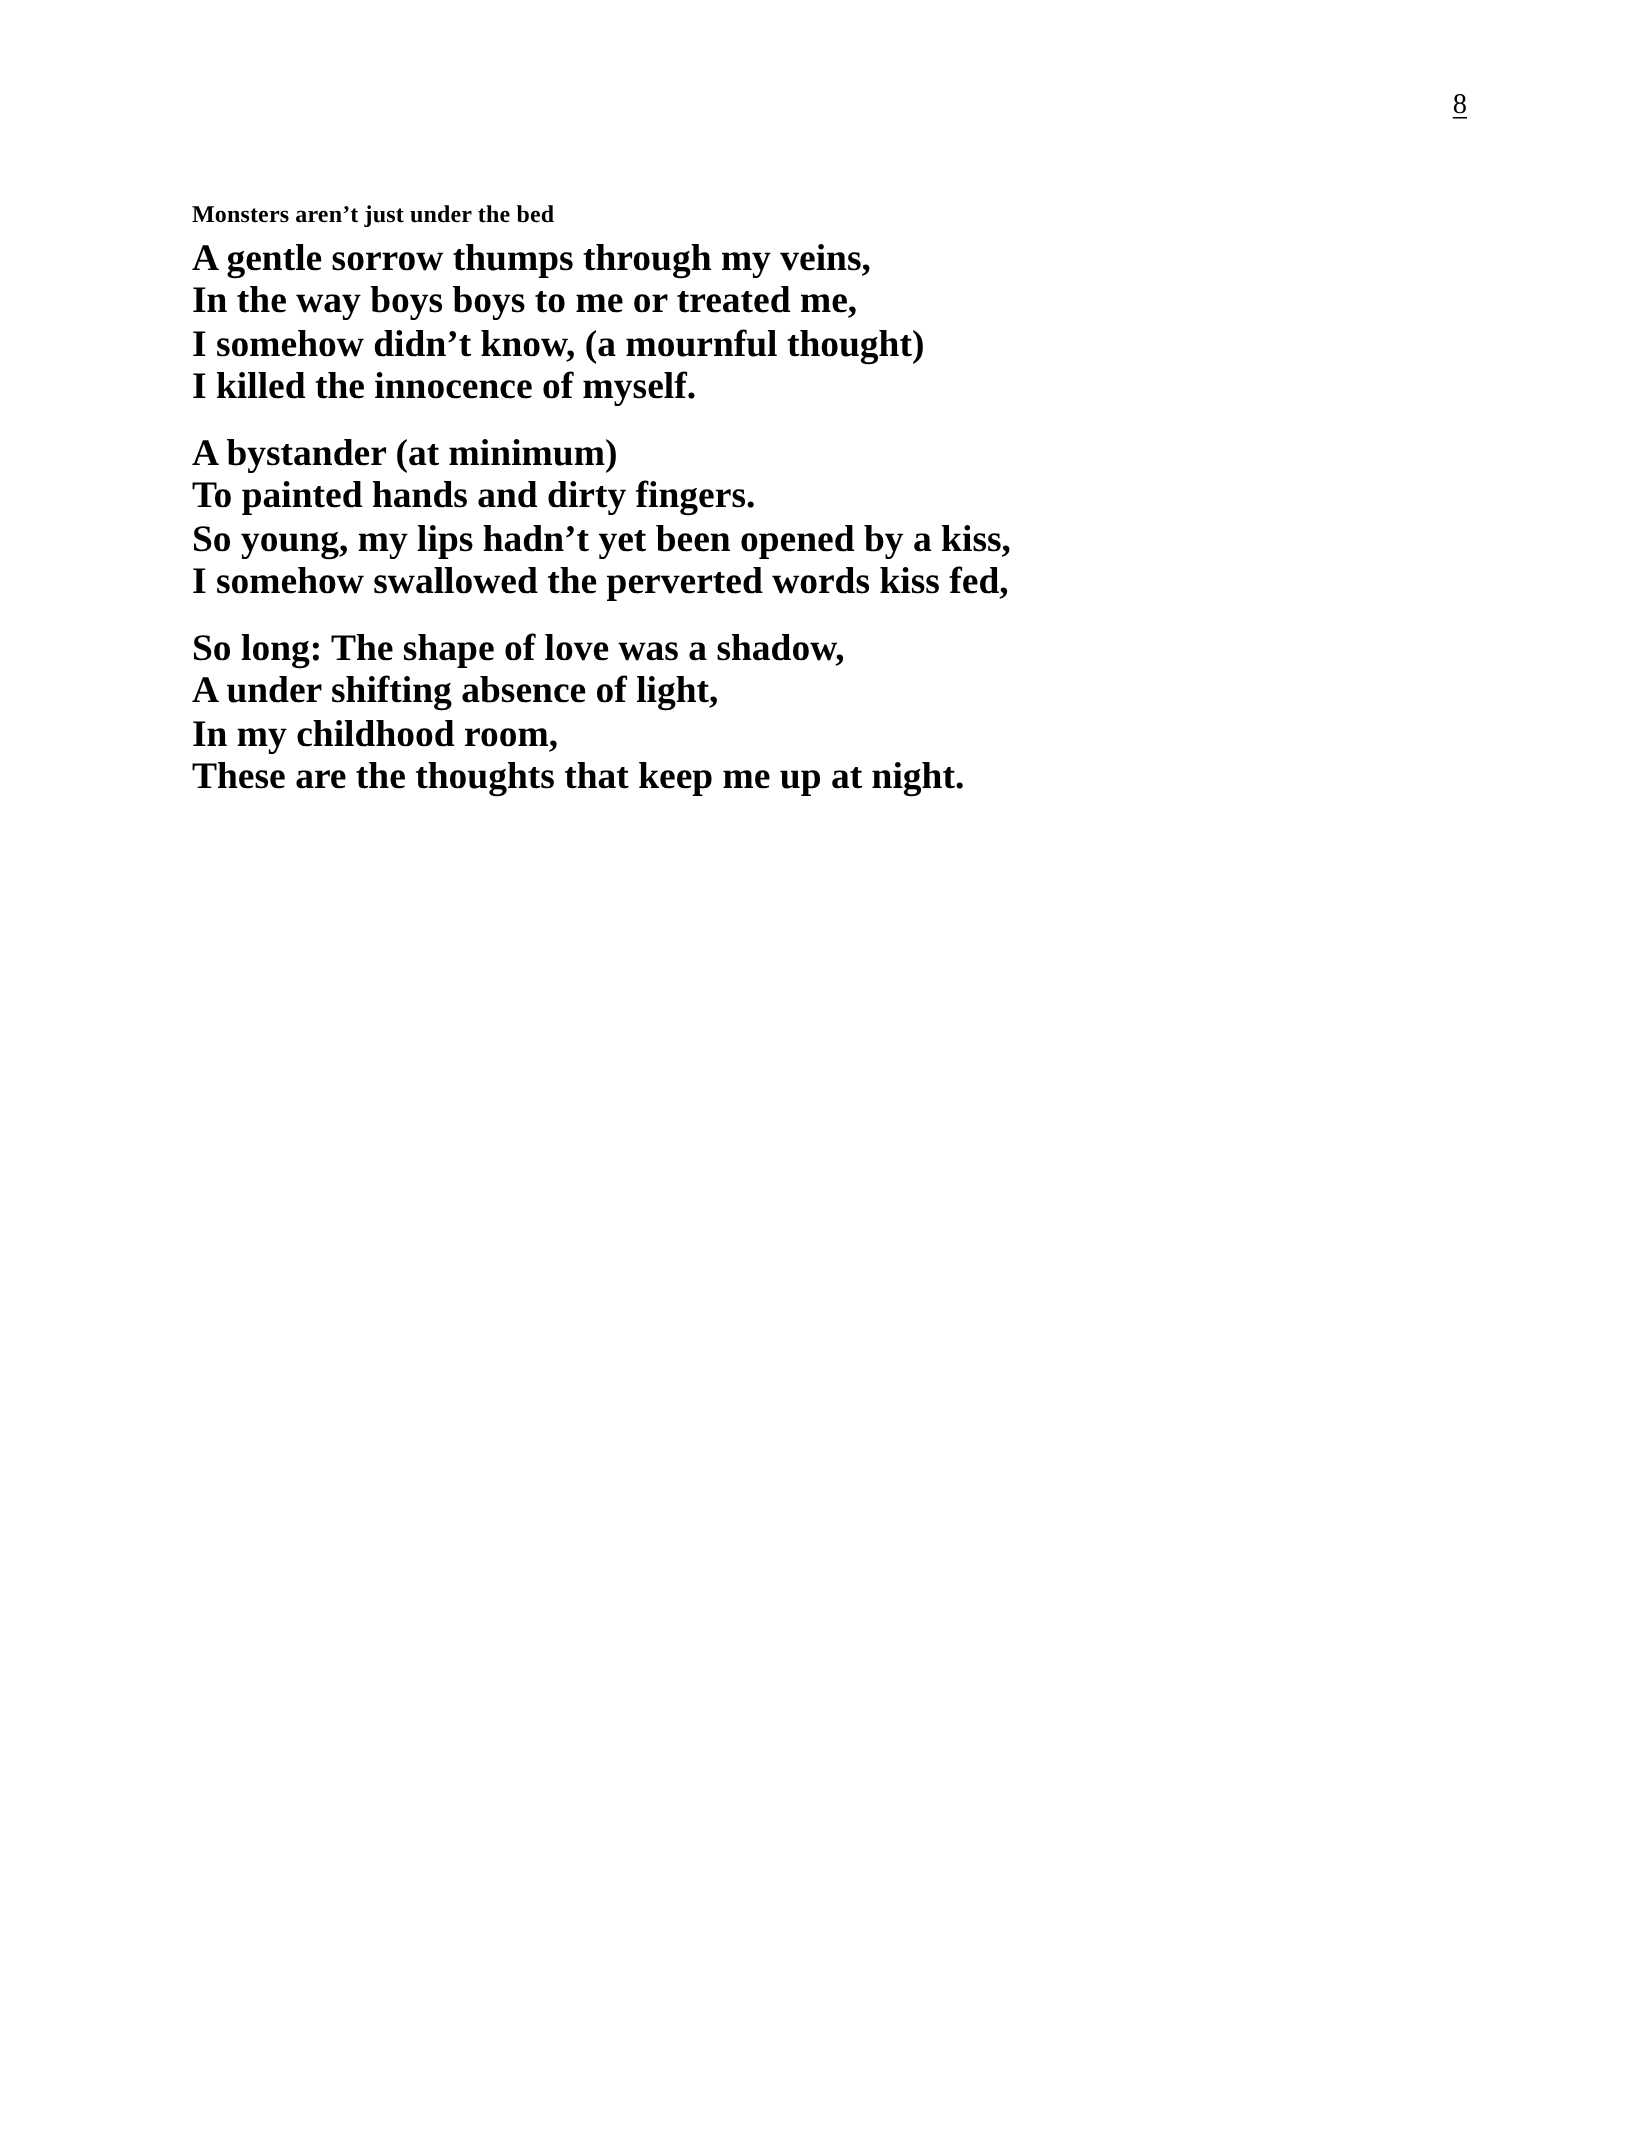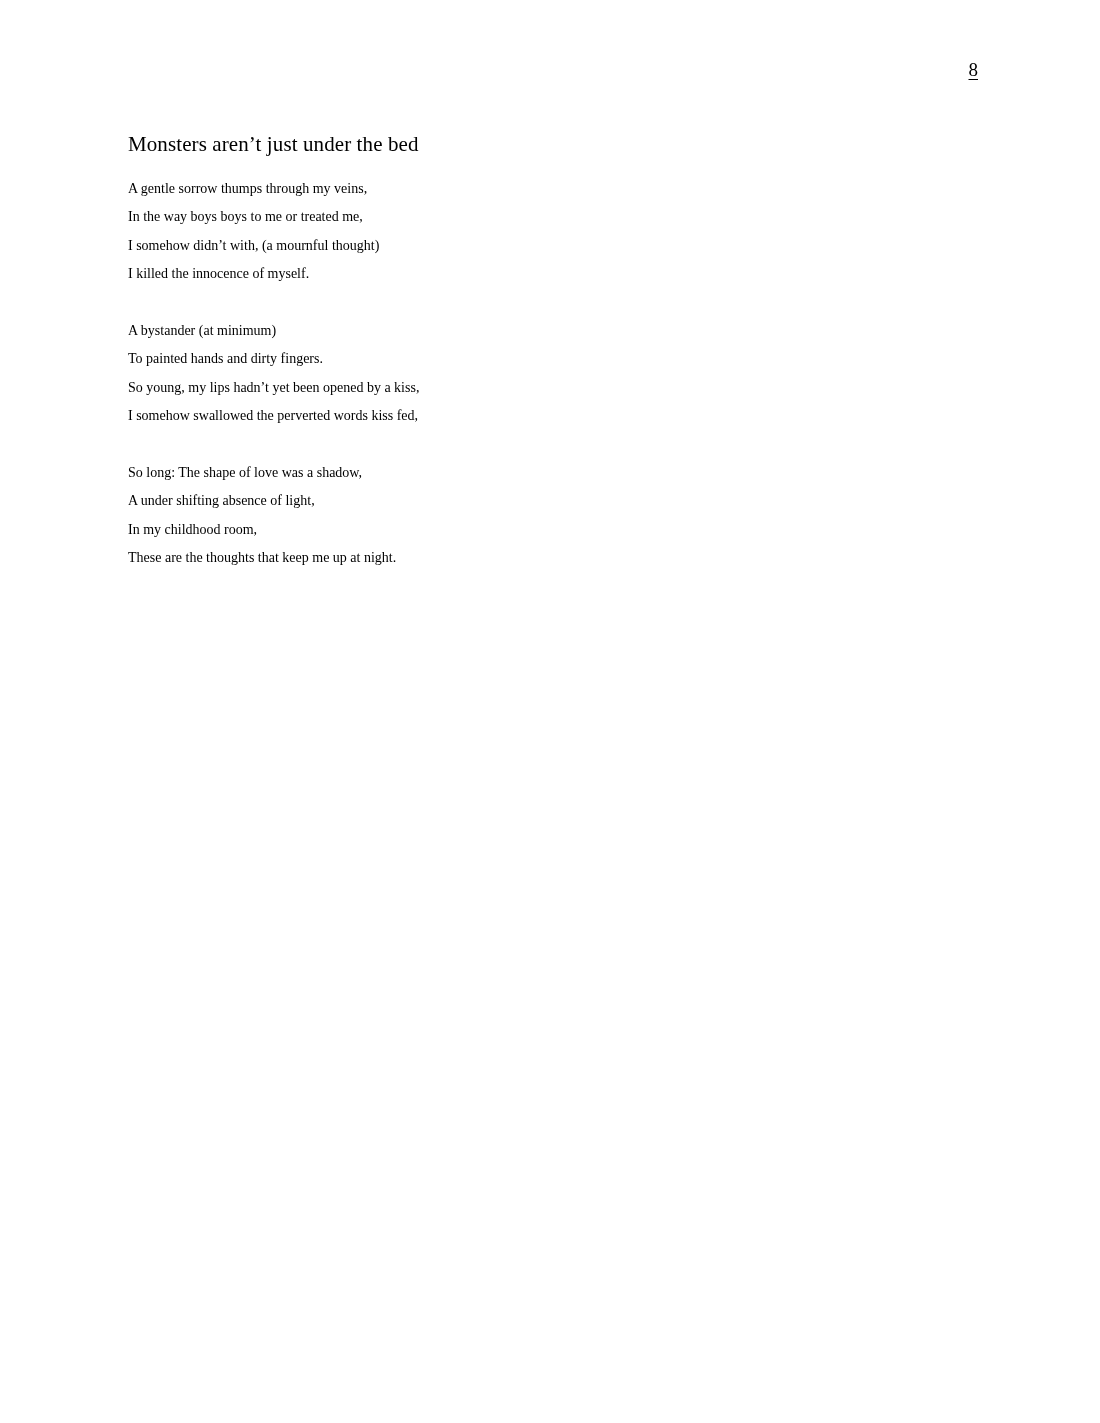--- a/index.html
+++ b/index.html
@@ -25,53 +25,54 @@
     text-decoration: underline;
     text-underline-offset: 3px;
   }
   .poem {
     position: absolute;
     top: 130px;
     left: 128px;
     width: 760px;
   }
   .poem-title {
-    font-size: 21px;
-    font-weight: normal;
+    font-size: 16px;
+    font-weight: bold;
     line-height: 28.5px;
-    margin: 0 0 16px 0;
+    margin: 0 0 0 0;
     letter-spacing: 0.1px;
   }
   .stanza {
     margin: 0;
   }
   .stanza + .stanza {
-    margin-top: 28px;
+    margin-top: 16px;
   }
   .line {
-    font-size: 14px;
+    font-size: 25px;
     line-height: 28.5px;
     white-space: pre-wrap;
+    font-weight: bold;
   }
 </style>
 </head>
 <body>
 
 <div class="page">
 
   <div class="page-number">8</div>
 
   <div class="poem">
 
     <div class="poem-title">Monsters aren’t just under the bed</div>
 
     <div class="stanza">
       <div class="line">A gentle sorrow thumps through my veins,</div>
       <div class="line">In the way boys boys to me or treated me,</div>
-      <div class="line">I somehow didn’t with, (a mournful thought)</div>
+      <div class="line">I somehow didn’t know, (a mournful thought)</div>
       <div class="line">I killed the innocence of myself.</div>
     </div>
 
     <div class="stanza">
       <div class="line">A bystander (at minimum)</div>
       <div class="line">To painted hands and dirty fingers.</div>
       <div class="line">So young, my lips hadn’t yet been opened by a kiss,</div>
       <div class="line">I somehow swallowed the perverted words kiss fed,</div>
     </div>
 

